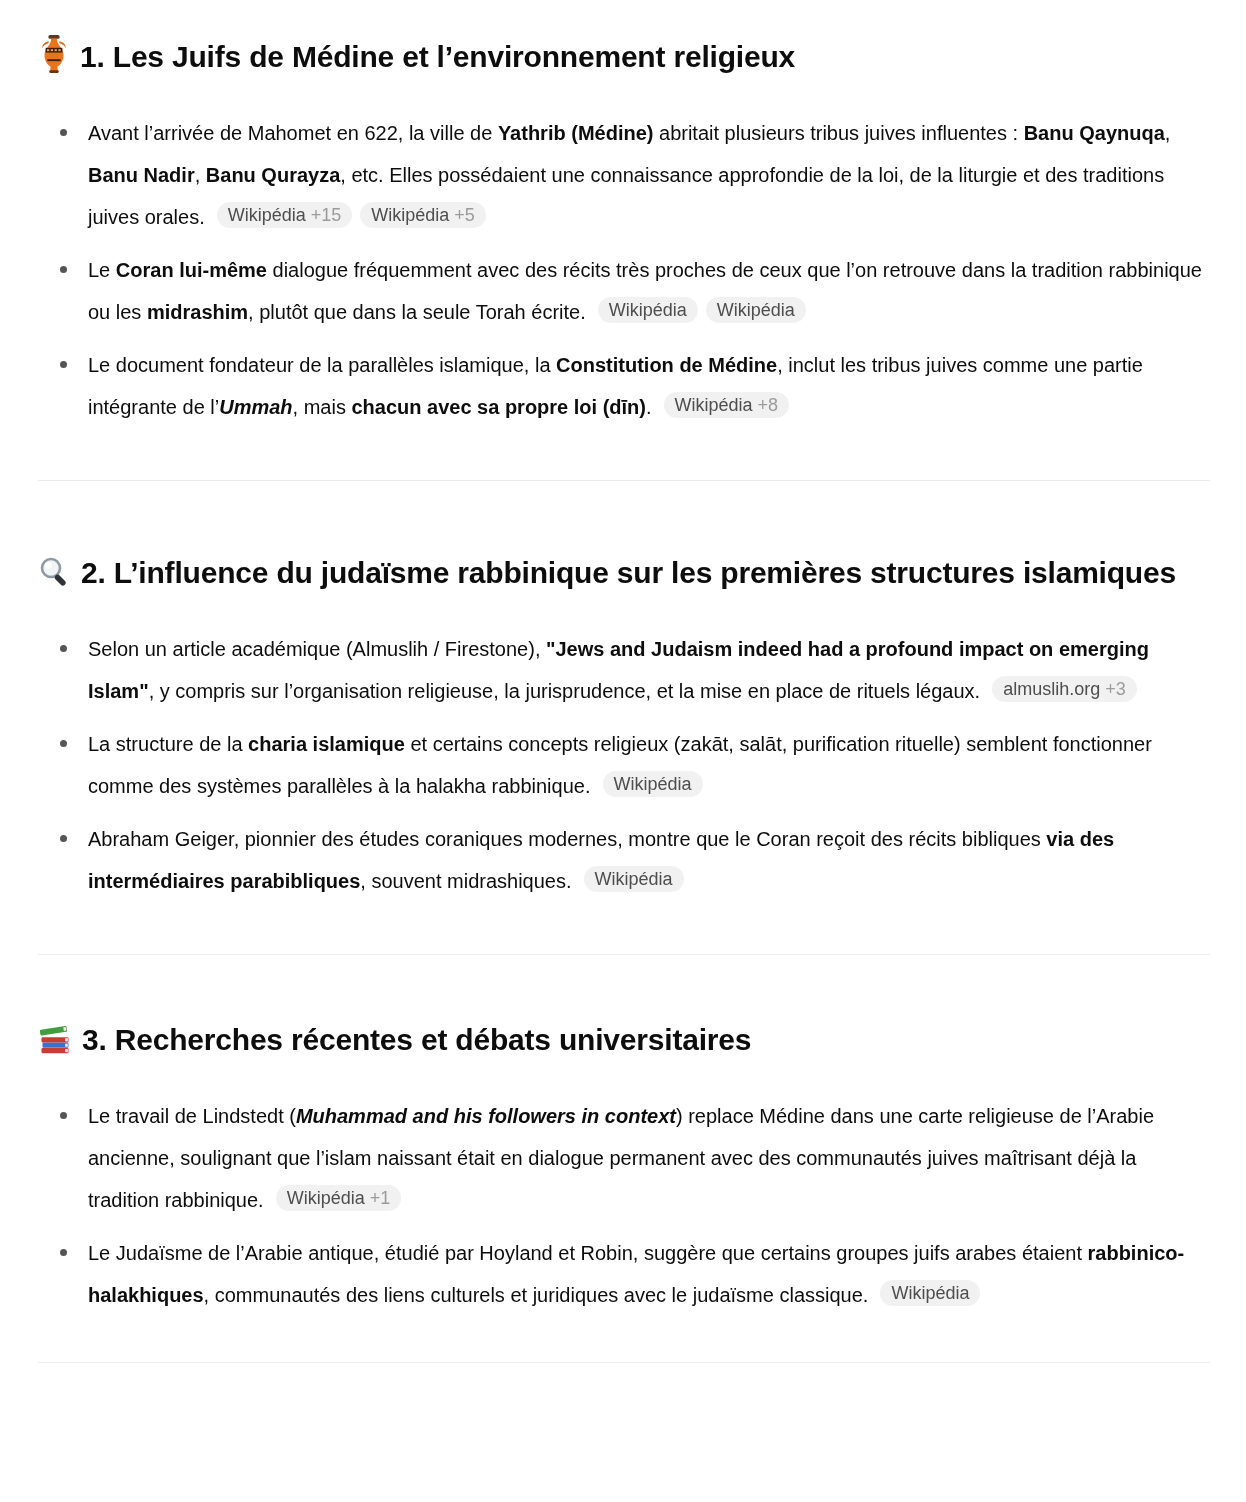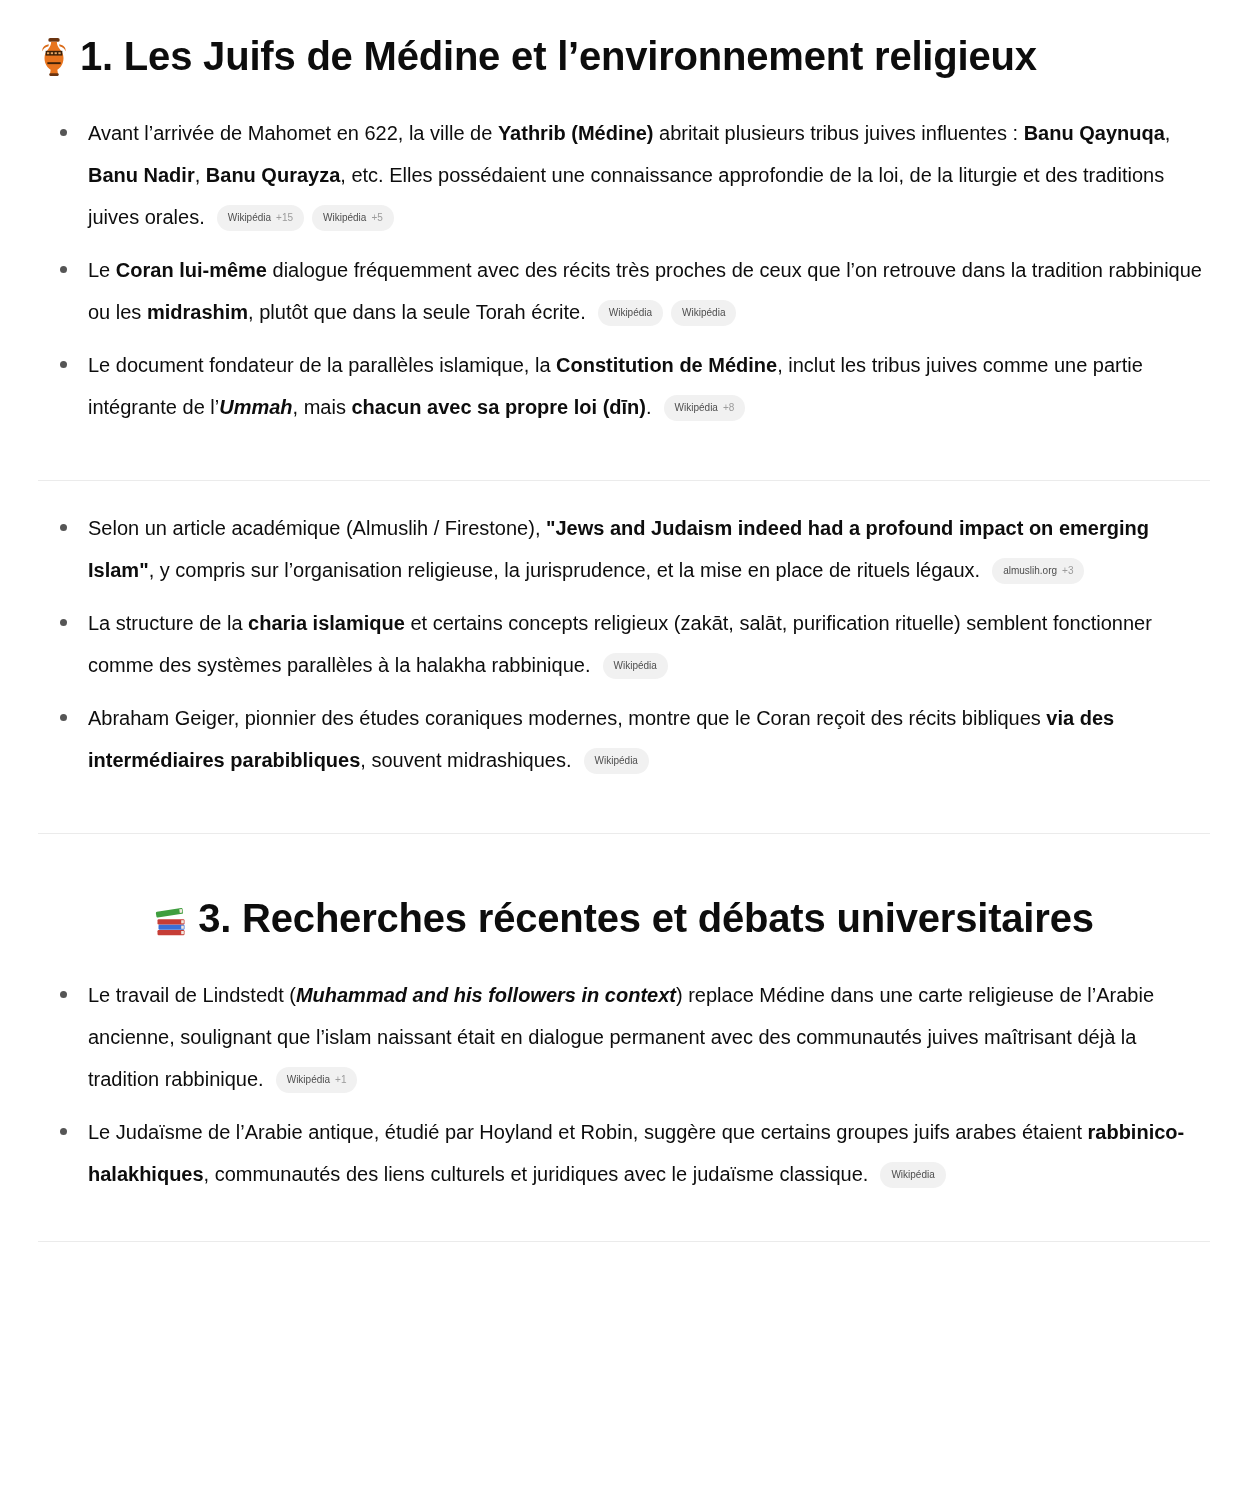--- a/index.html
+++ b/index.html
@@ -8,34 +8,34 @@
     width: 1246px;
     min-height: 1502px;
     font-family: "Liberation Sans", "DejaVu Sans", sans-serif;
     color: #0d0d0d;
     -webkit-font-smoothing: antialiased;
   }
   .doc { padding: 0 36px 22px 38px; }
 
   .section-heading {
     margin: 0;
-    font-size: 40px;
+    font-size: 30px;
     line-height: 47px;
     font-weight: 700;
     letter-spacing: -0.2px;
     color: #0d0d0d;
   }
   .section-heading .hicon {
     display: inline-block;
     vertical-align: -6px;
     margin-right: 10px;
   }
   .mt-first { margin-top: 33px; }
   .mt-h2 { margin-top: 68px; }
-  .mt-h3 { margin-top: 61px; text-align: center; }
+  .mt-h3 { margin-top: 61px; }
 
   ul.bullets {
     list-style: none;
     margin: 26px 0 0 0;
     padding: 0;
   }
   ul.bullets li {
     position: relative;
     padding-left: 50px;
     font-size: 20px;
@@ -58,21 +58,21 @@
 
   .pill {
     display: inline-flex;
     align-items: flex-start;
     gap: 5px;
     height: 26px;
     padding: 0 11px;
     margin-left: 12px;
     border-radius: 13px;
     background: #f1f1f1;
-    font-size: 10px;
+    font-size: 18px;
     line-height: 26px;
     white-space: nowrap;
     vertical-align: 3px;
     cursor: pointer;
   }
   .pill + .pill { margin-left: 8px; }
   .pill-label { color: #4e4e4e; }
   .pill-extra { color: #9b9b9b; }
 
   hr.divider {
@@ -116,20 +116,27 @@
           <span class="pill-label">Wikipédia</span>
         </span></li>
       <li><span>Le document fondateur de la parallèles islamique, la </span><span class="b">Constitution de Médine</span><span>, inclut les tribus juives comme une partie intégrante de l’</span><span class="i">Ummah</span><span>, mais </span><span class="b">chacun avec sa propre loi (dīn)</span><span>.</span><span class="pill">
           <span class="pill-label">Wikipédia</span>
           <span class="pill-extra">+8</span>
         </span></li>
     </ul>
 
   <hr class="divider">
 
+  <h2 class="section-heading mt-h2">
+    <span class="hicon"><svg width="33" height="33" viewBox="0 0 33 33" aria-hidden="true">
+        <circle cx="13" cy="12" r="9" fill="#f0f4f7" stroke="#8e9aa3" stroke-width="2.6"></circle>
+        <circle cx="10.5" cy="9.5" r="3.4" fill="#ffffff" opacity="0.9"></circle>
+        <rect x="19.6" y="17.6" width="13" height="5.6" rx="2.8" transform="rotate(45 19.6 17.6)" fill="#2f3337"></rect>
+      </svg></span><span>2. L’influence du judaïsme rabbinique sur les premières structures islamiques</span>
+  </h2>
   <ul class="bullets">
       <li><span>Selon un article académique (Almuslih / Firestone), </span><span class="b">"Jews and Judaism indeed had a profound impact on emerging Islam"</span><span>, y compris sur l’organisation religieuse, la jurisprudence, et la mise en place de rituels légaux.</span><span class="pill">
           <span class="pill-label">almuslih.org</span>
           <span class="pill-extra">+3</span>
         </span></li>
       <li><span>La structure de la </span><span class="b">charia islamique</span><span> et certains concepts religieux (zakāt, salāt, purification rituelle) semblent fonctionner comme des systèmes parallèles à la halakha rabbinique.</span><span class="pill">
           <span class="pill-label">Wikipédia</span>
         </span></li>
       <li><span>Abraham Geiger, pionnier des études coraniques modernes, montre que le Coran reçoit des récits bibliques </span><span class="b">via des intermédiaires parabibliques</span><span>, souvent midrashiques.</span><span class="pill">
           <span class="pill-label">Wikipédia</span>

